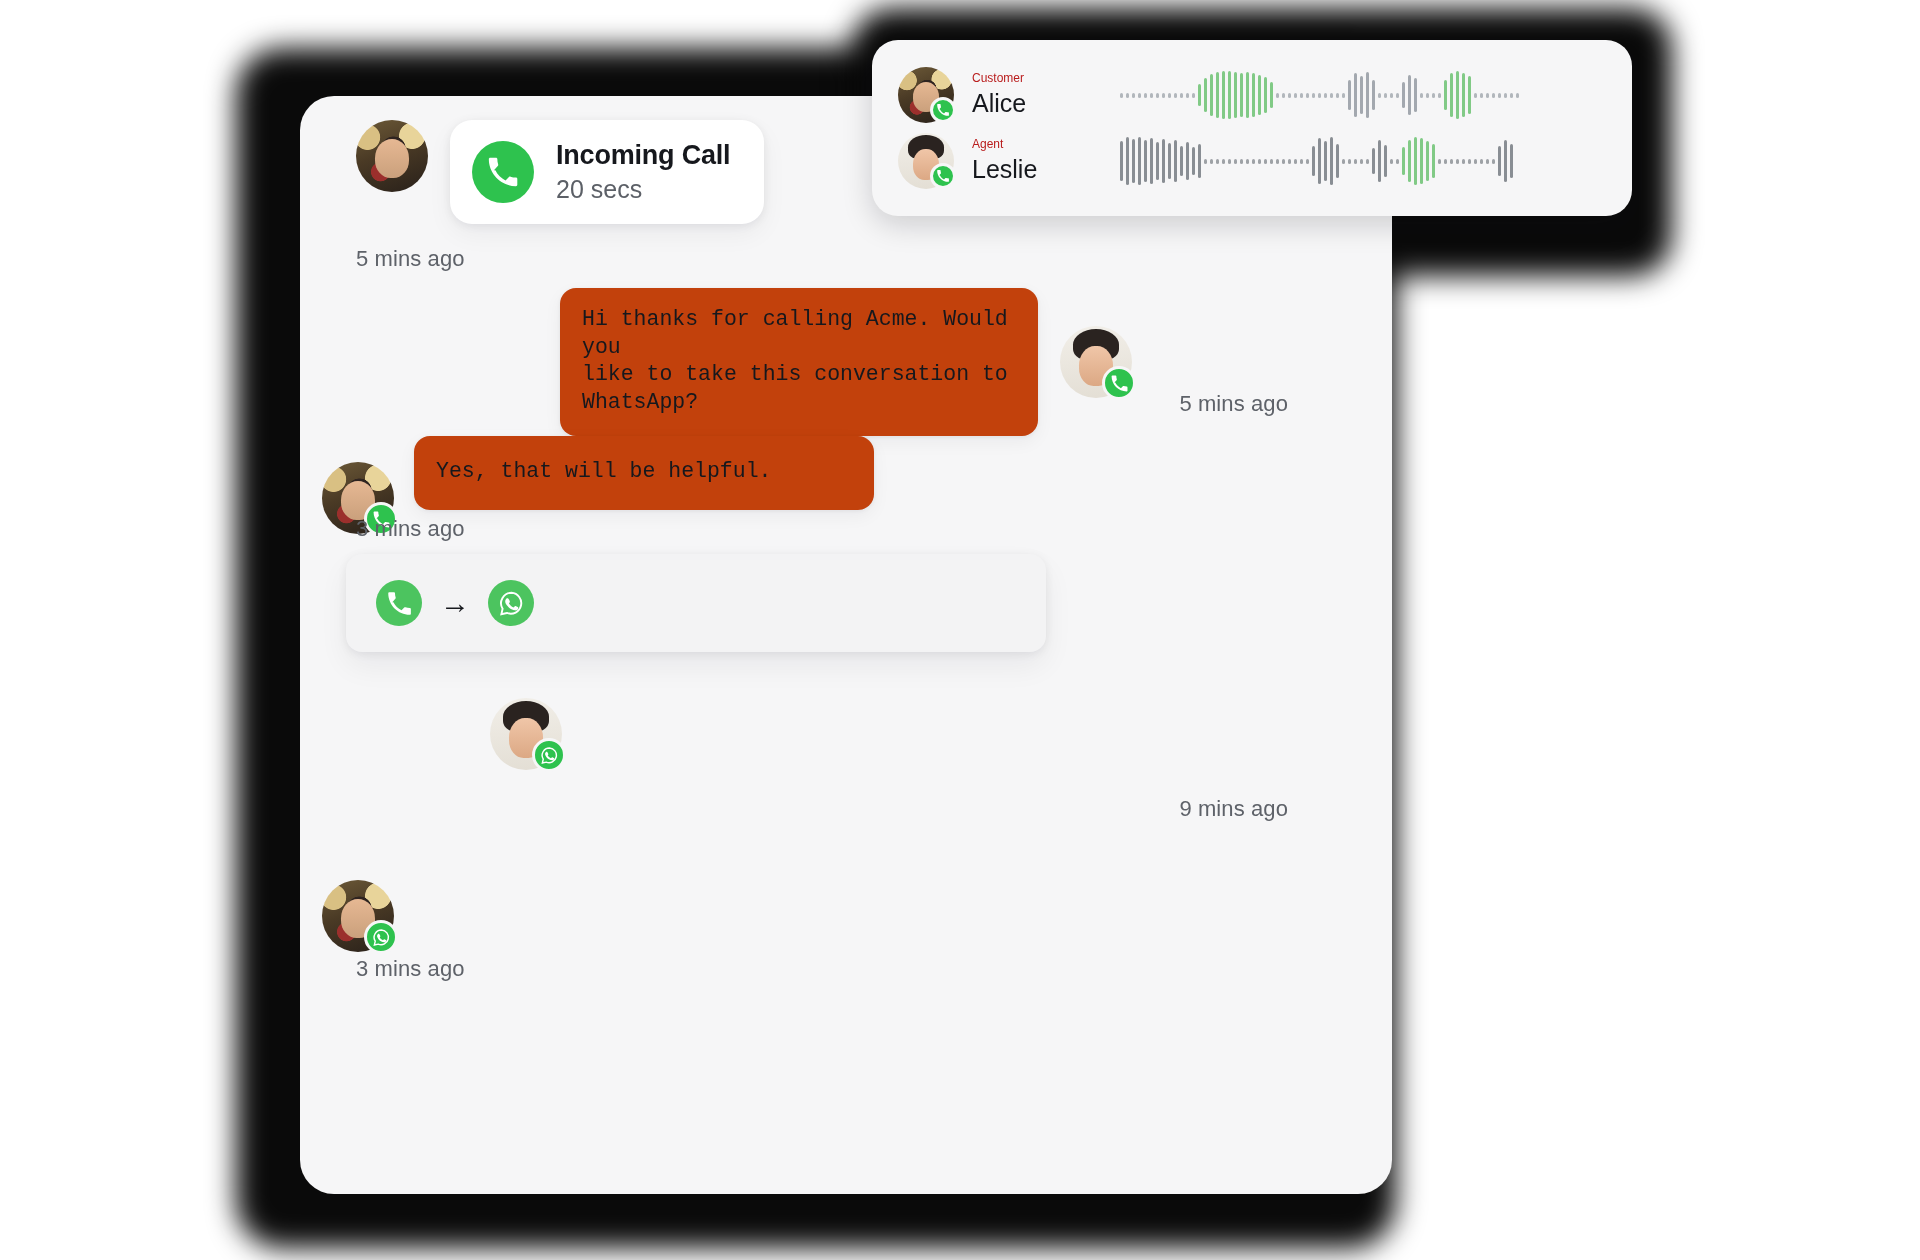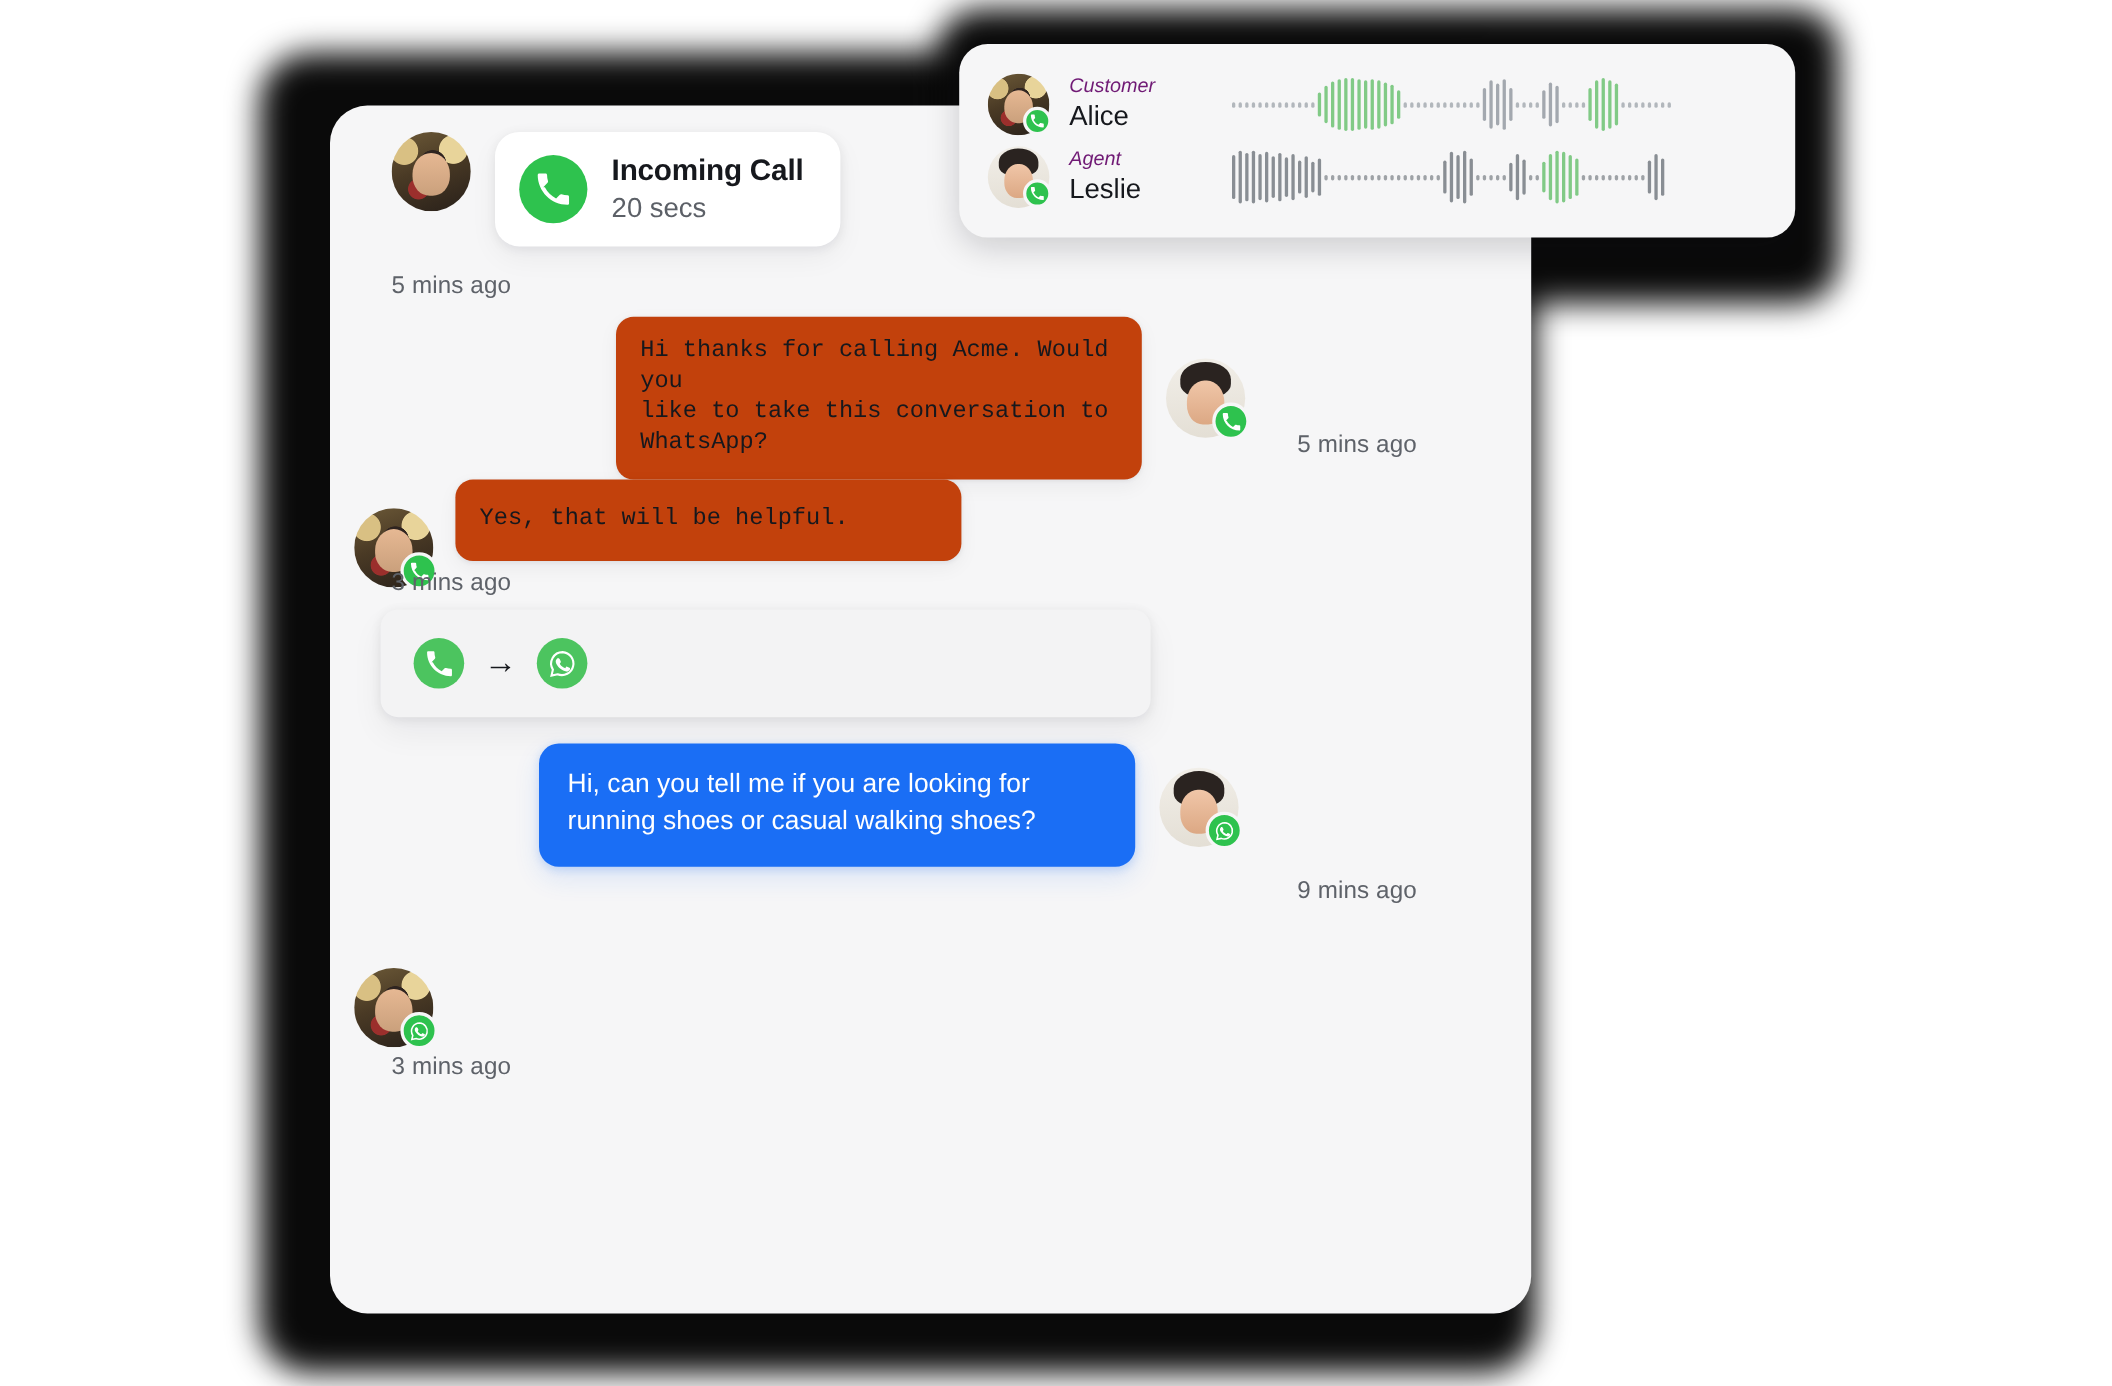--- a/index.html
+++ b/index.html
@@ -200,21 +200,21 @@
     border-radius: 26px;
     padding: 22px 26px;
     display: flex; flex-direction: column; justify-content: space-around;
     box-shadow: 0 8px 30px rgba(10,10,20,.18);
   }
   .calls-row { display: flex; align-items: center; gap: 18px; height: 64px; }
   .calls-row .avatar, .calls-row .avatar .photo { width: 56px; height: 56px; flex-basis: 56px; }
   .calls-row .badge { width: 26px; height: 26px; border-width: 3px; right: -2px; bottom: 0; }
   .calls-row .badge svg { width: 14px; height: 14px; }
   .person { width: 130px; flex: 0 0 130px; }
-  .person .role { font-size: 18px; color: #701a75; line-height: 1.1; font-style: italic; }
+  .person .role { font-size: 12px; color: #b91c1c; line-height: 1.1; }
   .person .name { font-size: 25px; color: #16181d; line-height: 1.2; margin-top: 2px; }
   .wave { flex: 1 1 auto; height: 52px; display: flex; align-items: center; gap: 3px; }
   .wave i { display: block; width: 3px; border-radius: 2px; }
 </style>
 </head>
 <body>
 
 <div class="stage">
 
   <div class="backdrop-main"></div>
@@ -281,21 +281,20 @@
         <div class="sw-arrow">→</div>
         <div class="sw-icon">
           <svg viewBox="0 0 24 24" fill="none">
               <path d="M12 2.5A9.3 9.3 0 0 0 4.1 16.7L3 21.5l4.9-1.1A9.3 9.3 0 1 0 12 2.5z" stroke="#ffffff" stroke-width="1.7" fill="none"></path>
               <path d="M9.3 7.9c-.2-.5-.4-.5-.6-.5h-.5c-.2 0-.5.1-.8.4-.3.3-1 1-1 2.4s1.1 2.8 1.2 3c.1.2 2 3.1 4.9 4.2 2.4.9 2.9.8 3.4.7.5-.1 1.6-.7 1.9-1.3.2-.7.2-1.2.2-1.3-.1-.1-.3-.2-.5-.3l-1.9-.9c-.3-.1-.5-.2-.7.1l-.7.9c-.1.2-.3.2-.5.1-.3-.1-1.2-.4-2.3-1.4-.8-.7-1.4-1.6-1.6-1.9-.1-.3 0-.4.1-.5l.4-.5c.1-.2.2-.3.2-.5.1-.2 0-.4 0-.5l-.7-1.7z" fill="#ffffff"></path>
             </svg>
         </div>
       </div>
 
       <div class="msg-out" style="left:190px; top:580px;">
-        <div class="bubble blue" style="width:542px">Hi, can you tell me if you are looking for running shoes or casual walking shoes?</div>
         <div class="avatar" style="margin-top:22px">
           <div class="photo agent"></div>
           <div class="badge">
             <svg viewBox="0 0 24 24" fill="none">
                 <path d="M12 2.5A9.3 9.3 0 0 0 4.1 16.7L3 21.5l4.9-1.1A9.3 9.3 0 1 0 12 2.5z" stroke="#ffffff" stroke-width="1.8" fill="none"></path>
                 <path d="M9.3 7.9c-.2-.5-.4-.5-.6-.5h-.5c-.2 0-.5.1-.8.4-.3.3-1 1-1 2.4s1.1 2.8 1.2 3c.1.2 2 3.1 4.9 4.2 2.4.9 2.9.8 3.4.7.5-.1 1.6-.7 1.9-1.3.2-.7.2-1.2.2-1.3-.1-.1-.3-.2-.5-.3l-1.9-.9c-.3-.1-.5-.2-.7.1l-.7.9c-.1.2-.3.2-.5.1-.3-.1-1.2-.4-2.3-1.4-.8-.7-1.4-1.6-1.6-1.9-.1-.3 0-.4.1-.5l.4-.5c.1-.2.2-.3.2-.5.1-.2 0-.4 0-.5l-.7-1.7z" fill="#ffffff"></path>
               </svg>
           </div>
         </div>
       </div>

